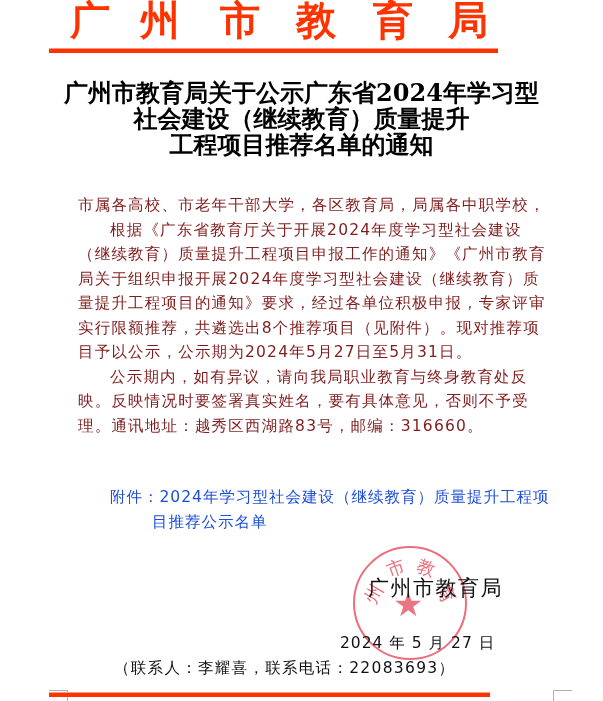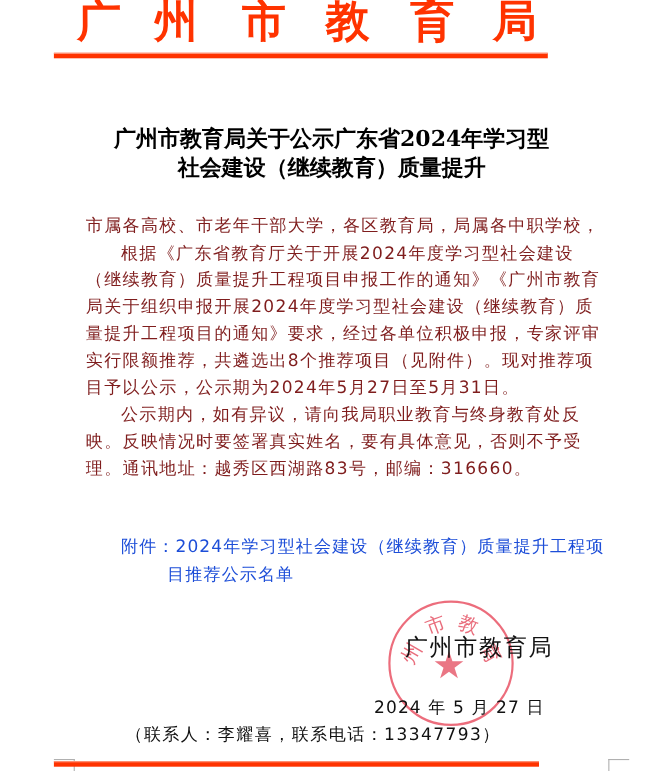--- a/index.html
+++ b/index.html
@@ -5,22 +5,22 @@
   html, body { margin: 0; padding: 0; background: #ffffff; }
   body { width: 603px; height: 701px; position: relative; overflow: hidden;
          font-family: "DejaVu Serif", "Liberation Serif", serif; color: #111; }
   .masthead { position: absolute; top: 0; left: 0; width: 603px; height: 44px; }
   .masthead span { position: absolute; top: -4px; font-size: 40px; font-weight: bold;
                    color: #ff3300; line-height: 48px;
                    font-family: "DejaVu Serif", "Liberation Serif", serif; }
   .rule-top { position: absolute; left: 49px; top: 48px; width: 449px; height: 4px;
               background: #ff3300; border-top: 1px solid #ff9a80; }
   .title { position: absolute; top: 80px; left: 0; width: 603px; text-align: center;
-           font-size: 20px; font-weight: bold; line-height: 26px; color: #000;
-           font-family: "DejaVu Serif", "Liberation Serif", serif; margin-top: 33px; }
+           font-size: 24px; font-weight: bold; line-height: 26px; color: #000;
+           font-family: "DejaVu Serif", "Liberation Serif", serif; }
   .body-text { position: absolute; left: 78px; width: 470px; font-size: 15.5px;
                line-height: 24.5px; letter-spacing: 1.2px; color: #7f1d1d;
                font-family: "DejaVu Sans", "Liberation Sans", sans-serif; }
   .para { margin: 0; text-indent: 32px; }
   .noind { margin: 0; }
   .attach { position: absolute; left: 110px; top: 485px; width: 450px; font-size: 15.5px;
             line-height: 24.5px; letter-spacing: 1px; color: #1d4ed8;
             font-family: "DejaVu Sans", "Liberation Sans", sans-serif; }
   .attach .l2 { padding-left: 42px; }
   .seal { position: absolute; left: 353px; top: 546px; width: 110px; height: 110px;
@@ -50,20 +50,21 @@
   <span style="left:220px">市</span>
   <span style="left:296px">教</span>
   <span style="left:373px">育</span>
   <span style="left:448px">局</span>
 </div>
 <div class="rule-top"></div>
 
 <div class="title">
   <div>广州市教育局关于公示广东省2024年学习型</div>
   <div>社会建设（继续教育）质量提升</div>
+  <div>工程项目推荐名单的通知</div>
 </div>
 
 <div class="body-text" style="top:193px">
   <p class="noind">市属各高校、市老年干部大学，各区教育局，局属各中职学校，</p>
   <p class="para">根据《广东省教育厅关于开展2024年度学习型社会建设（继续教育）质量提升工程项目申报工作的通知》《广州市教育局关于组织申报开展2024年度学习型社会建设（继续教育）质量提升工程项目的通知》要求，经过各单位积极申报，专家评审实行限额推荐，共遴选出8个推荐项目（见附件）。现对推荐项目予以公示，公示期为2024年5月27日至5月31日。</p>
   <p class="para">公示期内，如有异议，请向我局职业教育与终身教育处反映。反映情况时要签署真实姓名，要有具体意见，否则不予受理。通讯地址：越秀区西湖路83号，邮编：316660。</p>
 </div>
 
 <div class="attach">
   <div>附件：2024年学习型社会建设（继续教育）质量提升工程项</div>
@@ -73,17 +74,17 @@
 <div class="seal">
   <span class="seal-text" style="left:10px;top:34px;transform:rotate(-60deg)">州</span>
   <span class="seal-text" style="left:32px;top:8px;transform:rotate(-20deg)">市</span>
   <span class="seal-text" style="left:62px;top:8px;transform:rotate(20deg)">教</span>
   <span class="seal-text" style="left:82px;top:34px;transform:rotate(60deg)">育</span>
   <span class="seal-star">★</span>
 </div>
 
 <div class="sign-org">广州市教育局</div>
 <div class="sign-date">2024 年 5 月 27 日</div>
-<div class="contact">（联系人：李耀喜，联系电话：13347793）</div>
+<div class="contact">（联系人：李耀喜，联系电话：22083693）</div>
 
 <div class="corner left"></div>
 <div class="corner right"></div>
 <div class="rule-bottom"></div>
 
 </body></html>

